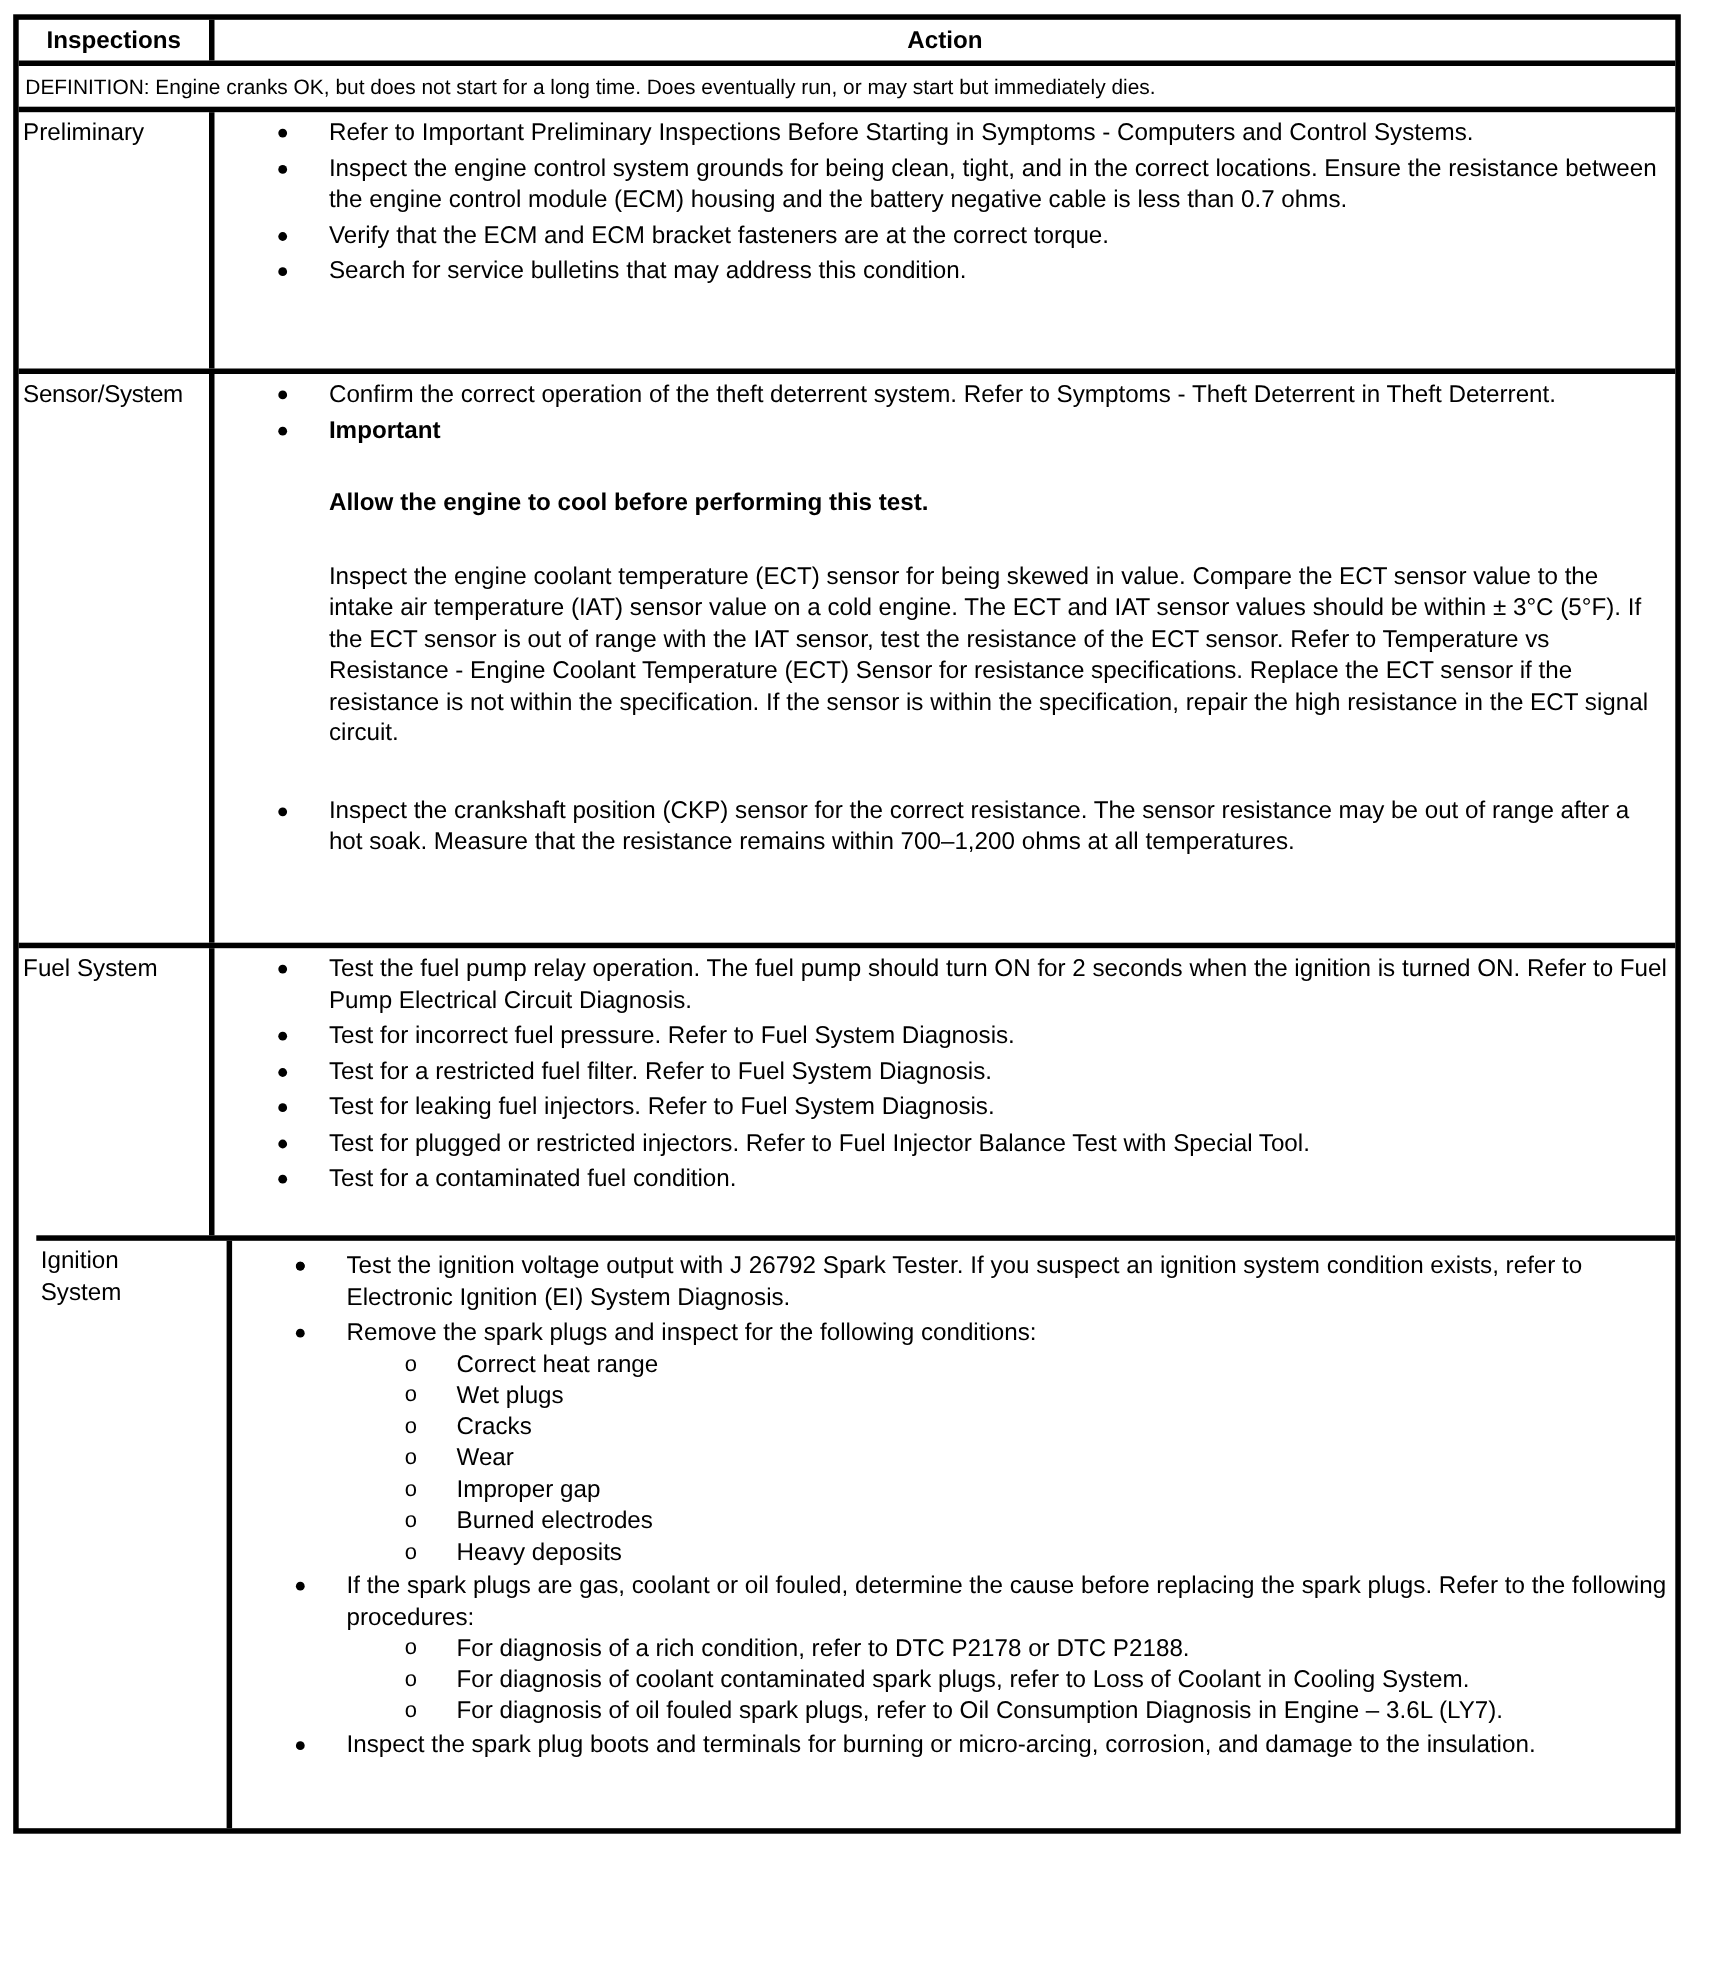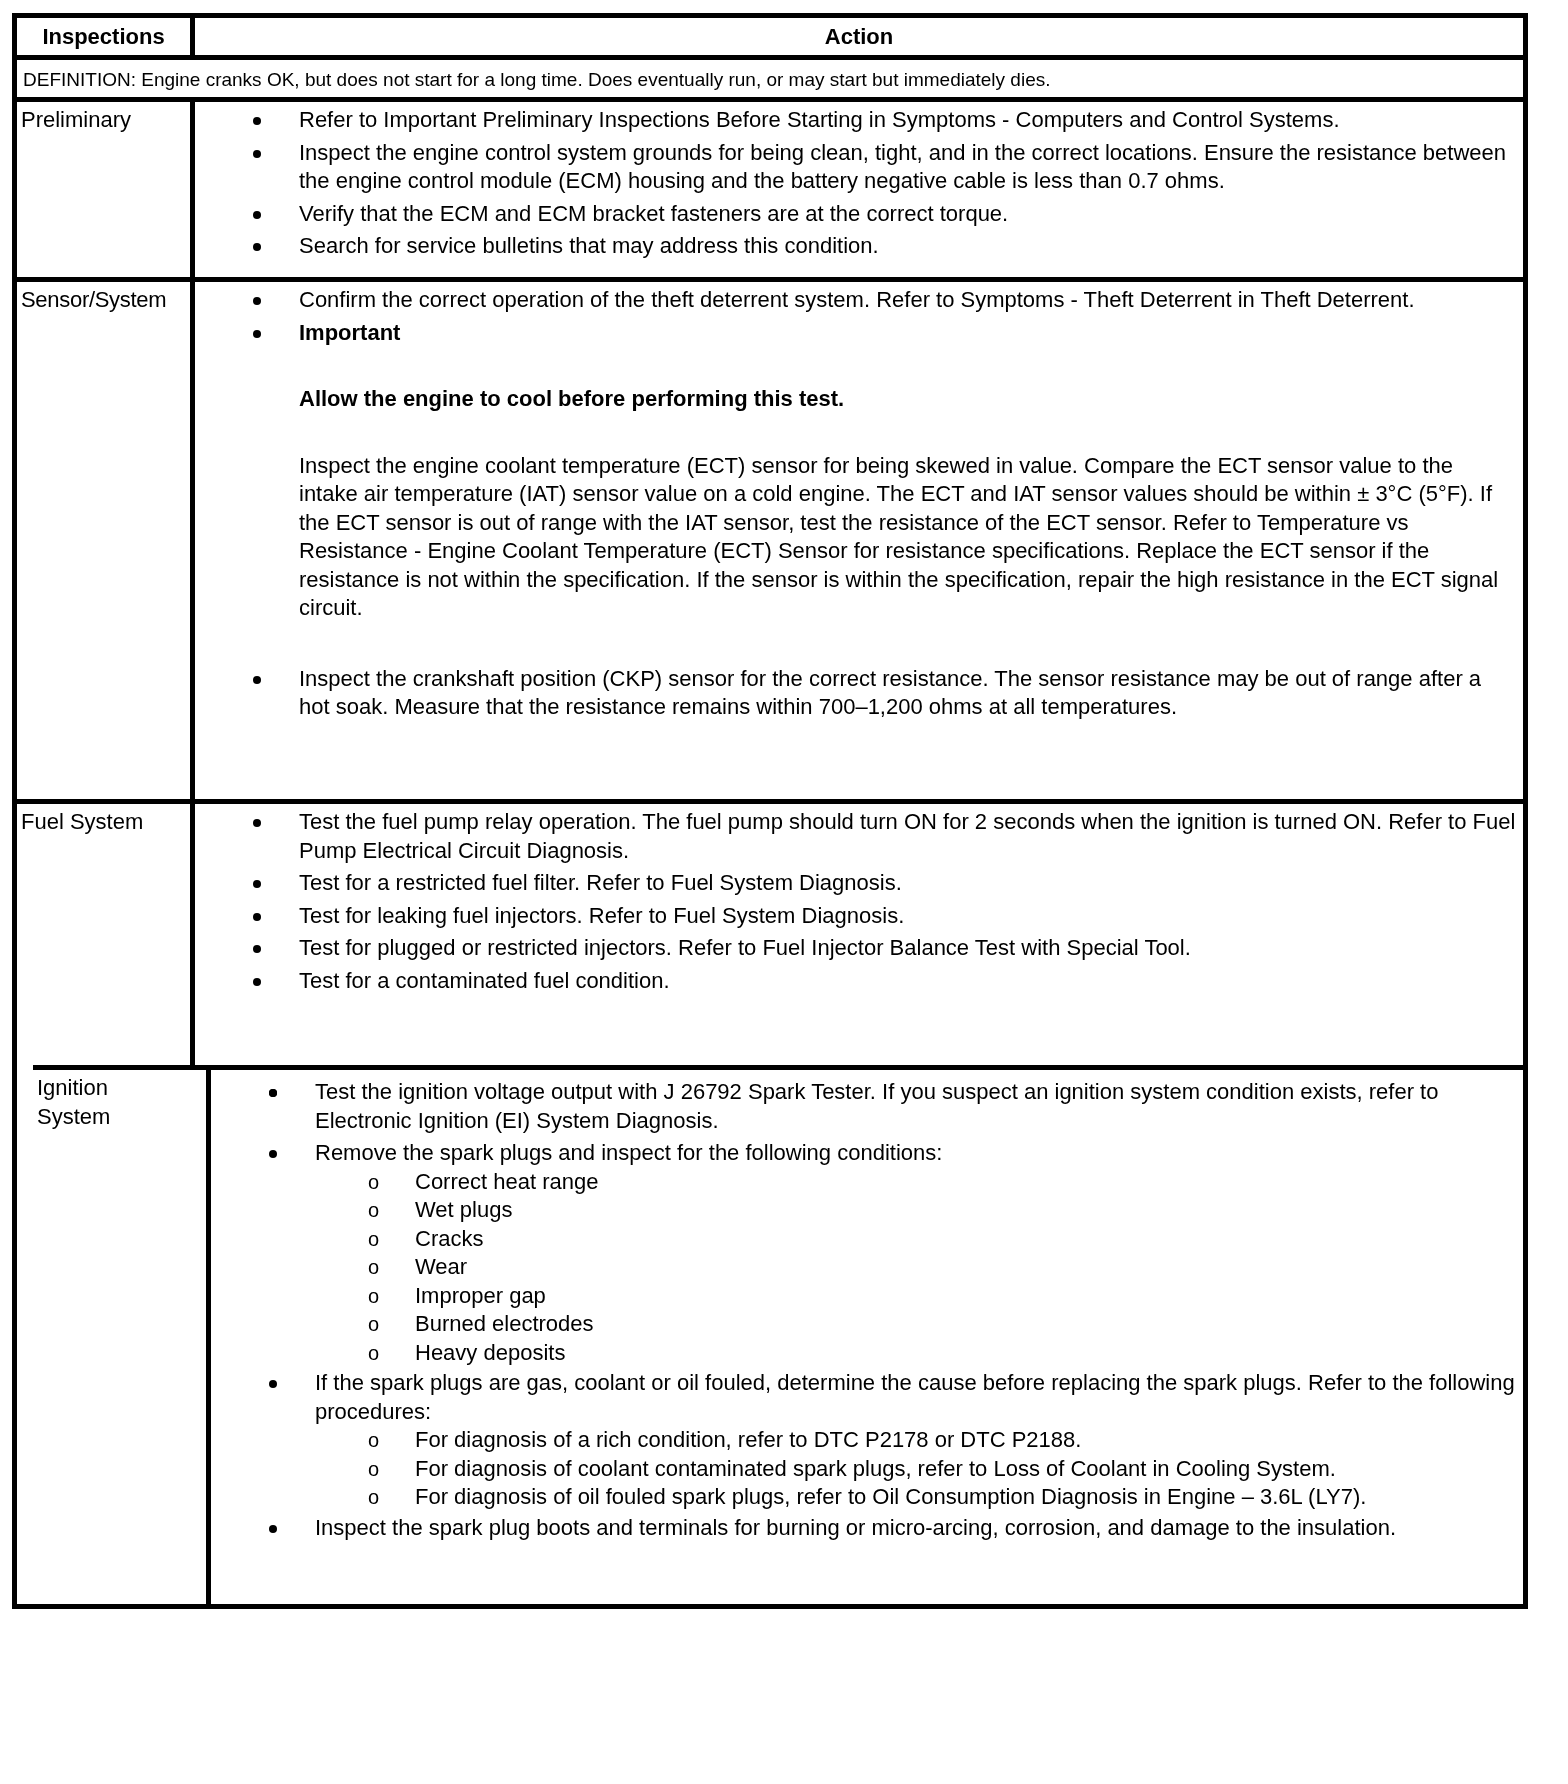--- a/index.html
+++ b/index.html
@@ -34,21 +34,21 @@
 
   <div class="row first hdr" style="height:37px;">
     <div class="c1">Inspections</div>
     <div class="c2">Action</div>
   </div>
 
   <div class="row def" style="height:42px;">
     <div class="defcell">DEFINITION: Engine cranks OK, but does not start for a long time. Does eventually run, or may start but immediately dies.</div>
   </div>
 
-  <div class="row" style="height:180px;">
+  <div class="row" style="height:238px;">
     <div class="c1">Preliminary</div>
     <div class="c2">
       <ul class="b">
         <li><span class="dot"></span><span>Refer to Important Preliminary Inspections Before Starting in Symptoms - Computers and Control Systems.</span></li>
         <li><span class="dot"></span><span>Inspect the engine control system grounds for being clean, tight, and in the correct locations. Ensure the resistance between the engine control module (ECM) housing and the battery negative cable is less than 0.7 ohms.</span></li>
         <li><span class="dot"></span><span>Verify that the ECM and ECM bracket fasteners are at the correct torque.</span></li>
         <li><span class="dot"></span><span>Search for service bulletins that may address this condition.</span></li>
       </ul>
     </div>
   </div>
@@ -70,20 +70,21 @@
         <li><span class="dot"></span><span>Inspect the crankshaft position (CKP) sensor for the correct resistance. The sensor resistance may be out of range after a hot soak. Measure that the resistance remains within 700–1,200 ohms at all temperatures.</span></li>
       </ul>
     </div>
   </div>
 
   <div class="row" style="height:266px;">
     <div class="c1">Fuel System</div>
     <div class="c2">
       <ul class="b">
         <li><span class="dot"></span><span>Test the fuel pump relay operation. The fuel pump should turn ON for 2 seconds when the ignition is turned ON. Refer to Fuel Pump Electrical Circuit Diagnosis.</span></li>
+        <li><span class="dot"></span><span>Test for incorrect fuel pressure. Refer to Fuel System Diagnosis.</span></li>
         <li><span class="dot"></span><span>Test for a restricted fuel filter. Refer to Fuel System Diagnosis.</span></li>
         <li><span class="dot"></span><span>Test for leaking fuel injectors. Refer to Fuel System Diagnosis.</span></li>
         <li><span class="dot"></span><span>Test for plugged or restricted injectors. Refer to Fuel Injector Balance Test with Special Tool.</span></li>
         <li><span class="dot"></span><span>Test for a contaminated fuel condition.</span></li>
       </ul>
     </div>
   </div>
 
   <div class="row" style="height:539px;margin-left:16px;">
     <div class="c1">

